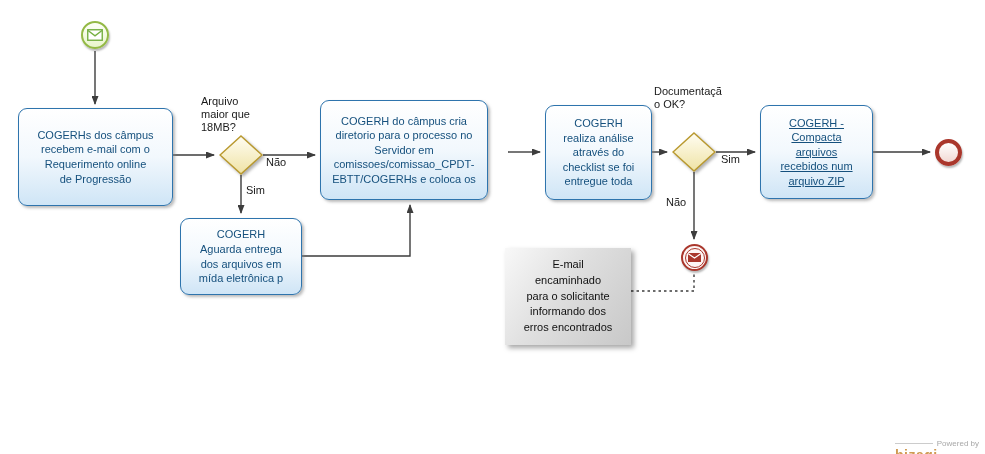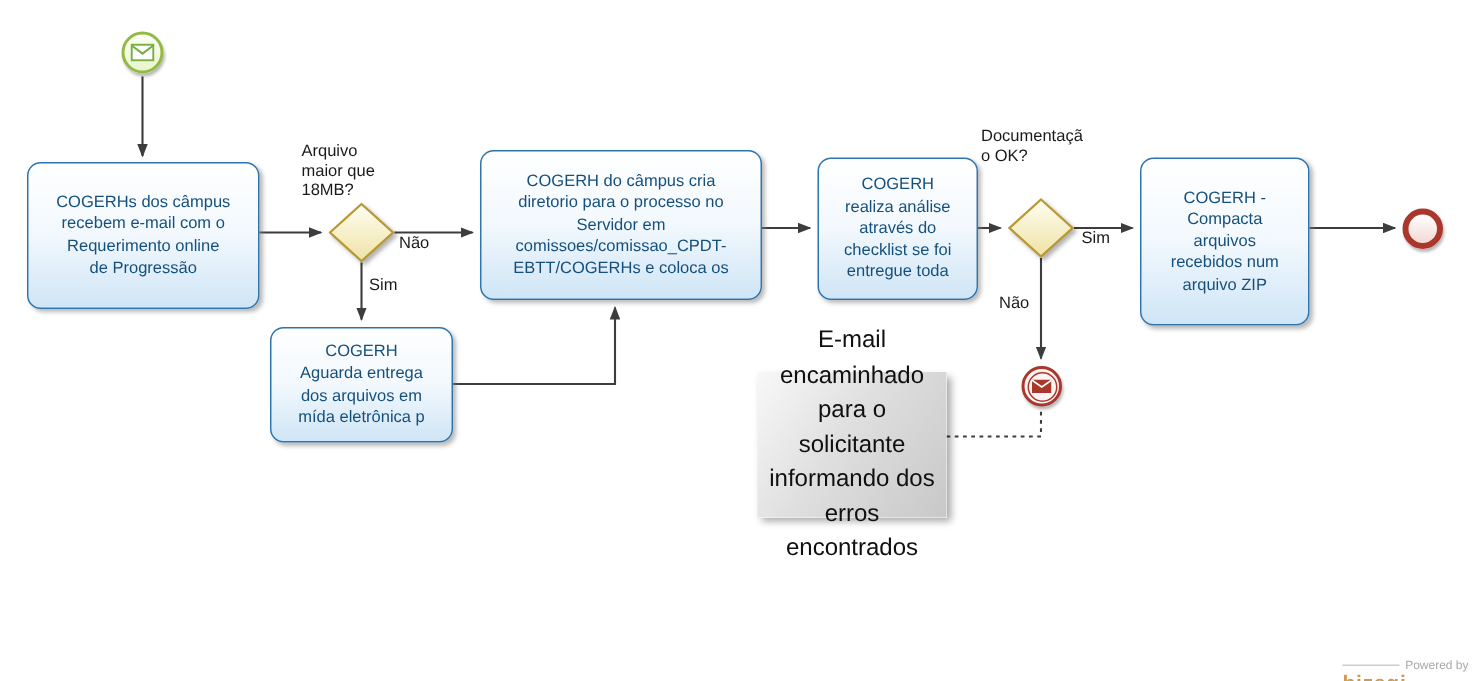--- a/index.html
+++ b/index.html
@@ -44,21 +44,21 @@
     position:absolute; z-index:3; font-size:11px; color:#1a1a1a;
     white-space:pre-line; line-height:1.2;
   }
   .label.center { }
 
   .annotation {
     position:absolute; z-index:2;
     background:linear-gradient(125deg,#f8f8f8 0%,#dfdfdf 45%,#c8c8c8 100%);
     box-shadow:3px 3px 5px rgba(0,0,0,.35);
     display:flex; align-items:center; justify-content:center;
-    text-align:center; font-size:16px; color:#101010;
+    text-align:center; font-size:11px; color:#101010;
     white-space:pre-line; line-height:1.45; padding:4px 6px;
   }
 
   .bizagi { position:absolute; z-index:2; width:84px; }
   .bz-top { display:flex; align-items:center; gap:4px; }
   .bz-line { flex:1; border-top:1px solid #cccccc; }
   .bz-powered { font-size:8px; color:#a8a8a8; white-space:nowrap; }
   .bz-name { font-size:14px; font-weight:bold; color:#cf9a52; letter-spacing:.5px; text-align:left; line-height:1.05; }
   .bz-product { font-size:9px; color:#a8a8a8; margin-left:34px; }
 </style>
@@ -112,21 +112,21 @@
       </defs>
       <polygon points="22,1 43,20 22,39 1,20" fill="url(#gwg1)" stroke="#b9992f" stroke-width="1.5"></polygon>
     </svg>
   </div>
   <div class="label center" style="left:201px; top:95px; width:80px;">Arquivo
 maior que
 18MB?</div>
   <div class="label" style="left:266px; top:156px;">Não</div>
   <div class="label" style="left:246px; top:184px;">Sim</div>
 
-  <div class="task" style="left:320px; top:100px; width:188px; height:100px;">
+  <div class="task" style="left:320px; top:100px; width:168px; height:100px;">
     <span class="task-label">COGERH do câmpus  cria
 diretorio para o processo no
 Servidor em
 comissoes/comissao_CPDT-
 EBTT/COGERHs e coloca os</span>
   </div>
 
   <div class="task" style="left:180px; top:218px; width:122px; height:77px;">
     <span class="task-label">COGERH
 Aguarda entrega
@@ -151,21 +151,21 @@
         </linearGradient>
       </defs>
       <polygon points="22,1 43,20 22,39 1,20" fill="url(#gwg2)" stroke="#b9992f" stroke-width="1.5"></polygon>
     </svg>
   </div>
   <div class="label center" style="left:654px; top:85px; width:80px;">Documentaçã
 o OK?</div>
   <div class="label" style="left:721px; top:153px;">Sim</div>
   <div class="label" style="left:666px; top:196px;">Não</div>
 
-  <div class="task" style="left:760px; top:105px; width:113px; height:112px;">
+  <div class="task" style="left:760px; top:105px; width:113px; height:94px;text-decoration:underline;">
     <span class="task-label">COGERH -
 Compacta
 arquivos
 recebidos num
 arquivo ZIP</span>
   </div>
 
   <div class="event end" style="left:935px; top:139px;"></div>
 
   <div class="event msg" style="left:681px; top:244px;">

